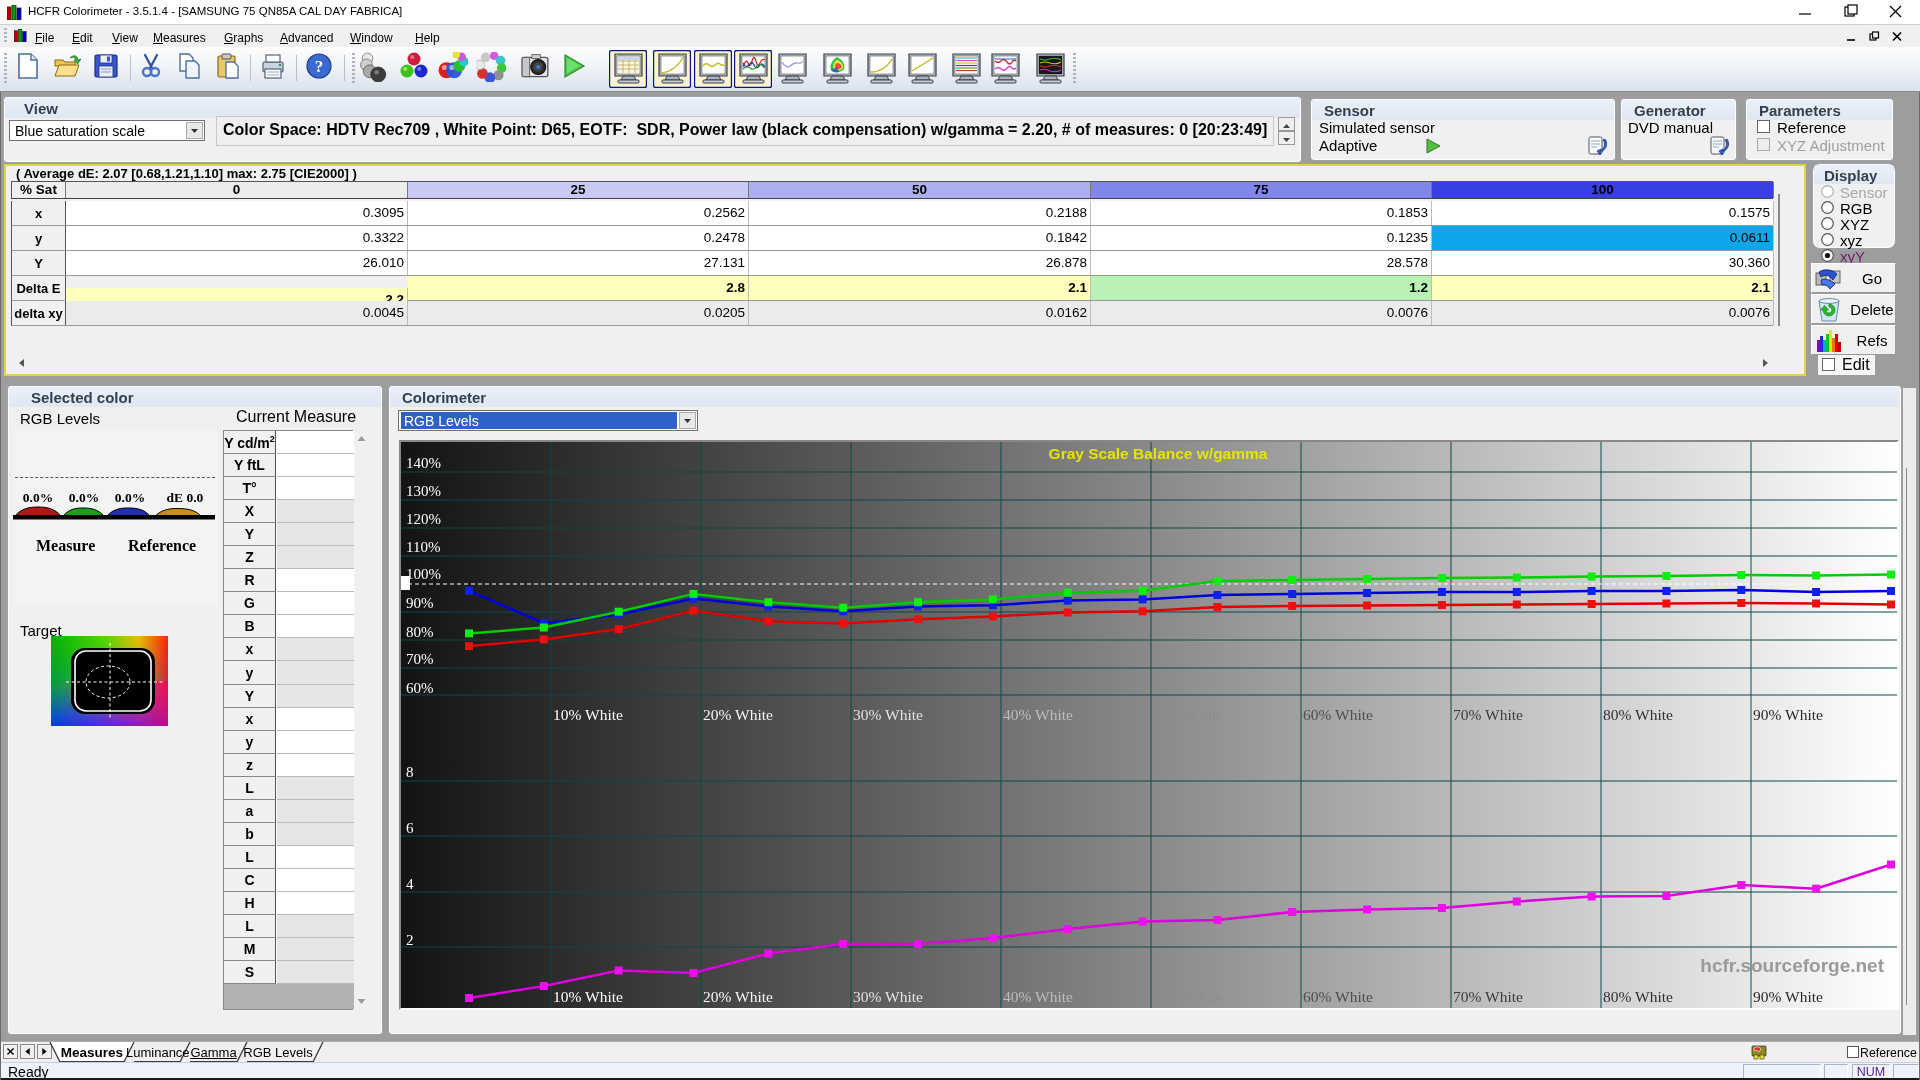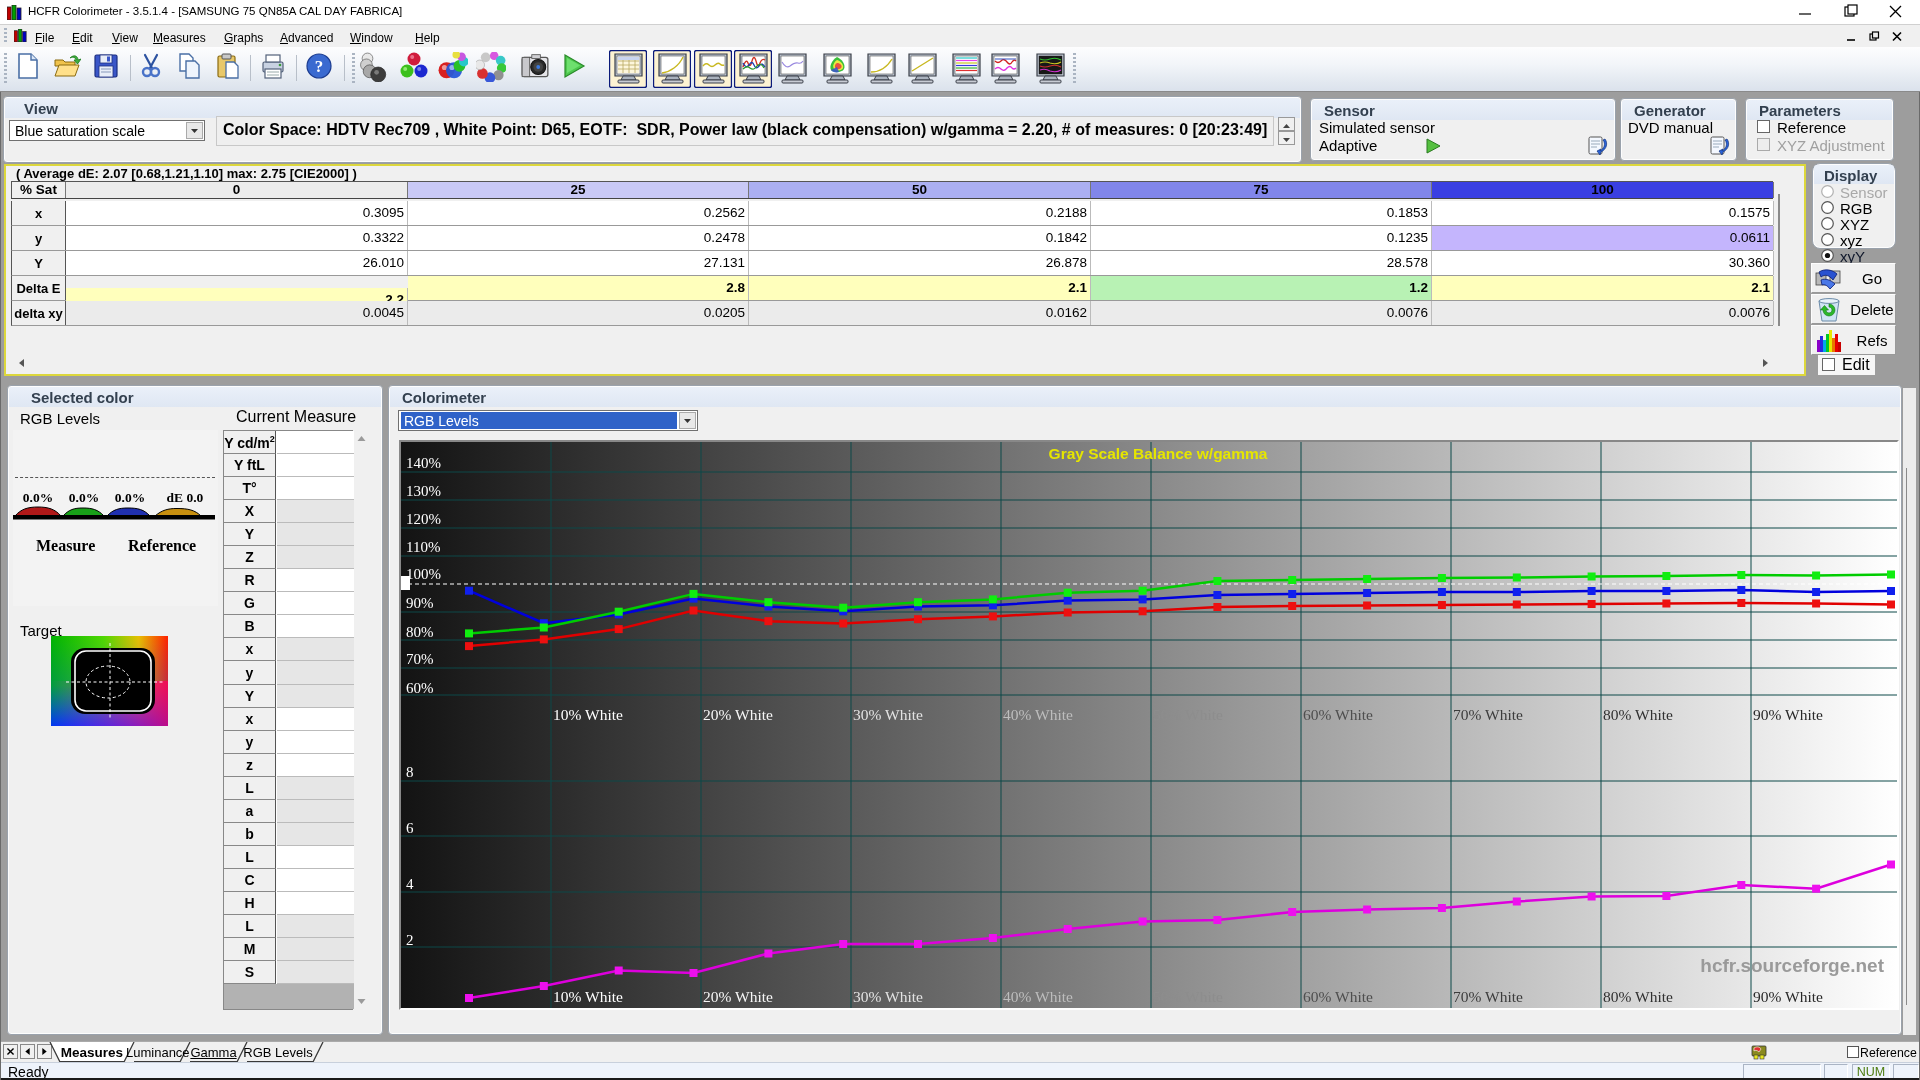--- a/index.html
+++ b/index.html
@@ -352,21 +352,21 @@
       <div class="abs" style="left:737px;top:0;width:342px;height:24px;background:#ffffff;font-size:13.5px;font-weight:normal;text-align:right;padding:4px 3px 0 0;border-right:1px solid #bbb;">0.2188</div>
       <div class="abs" style="left:1079px;top:0;width:341px;height:24px;background:#ffffff;font-size:13.5px;font-weight:normal;text-align:right;padding:4px 3px 0 0;border-right:1px solid #bbb;">0.1853</div>
       <div class="abs" style="left:1420px;top:0;width:342px;height:24px;background:#ffffff;font-size:13.5px;font-weight:normal;text-align:right;padding:4px 3px 0 0;border-right:1px solid #bbb;">0.1575</div>
     </div>
     <div class="abs" style="left:5px;top:60px;width:1762px;height:25px;border-left:1px solid #555;border-right:1px solid #888;border-bottom:1px solid #999;">
       <div class="abs" style="left:0;top:0;width:54px;height:24px;background:#f0f0f0;font-size:13px;font-weight:bold;text-align:center;padding-top:5px;border-right:1px solid #555;">y</div>
       <div class="abs" style="left:54px;top:0;width:342px;height:24px;background:#ffffff;font-size:13.5px;font-weight:normal;text-align:right;padding:4px 3px 0 0;border-right:1px solid #bbb;">0.3322</div>
       <div class="abs" style="left:396px;top:0;width:341px;height:24px;background:#ffffff;font-size:13.5px;font-weight:normal;text-align:right;padding:4px 3px 0 0;border-right:1px solid #bbb;">0.2478</div>
       <div class="abs" style="left:737px;top:0;width:342px;height:24px;background:#ffffff;font-size:13.5px;font-weight:normal;text-align:right;padding:4px 3px 0 0;border-right:1px solid #bbb;">0.1842</div>
       <div class="abs" style="left:1079px;top:0;width:341px;height:24px;background:#ffffff;font-size:13.5px;font-weight:normal;text-align:right;padding:4px 3px 0 0;border-right:1px solid #bbb;">0.1235</div>
-      <div class="abs" style="left:1420px;top:0;width:342px;height:24px;background:#c4b5fd;font-size:13.5px;font-weight:normal;text-align:right;padding:4px 3px 0 0;border-right:1px solid #bbb;">0.0611</div>
+      <div class="abs" style="left:1420px;top:0;width:342px;height:24px;background:#0ea5e9;font-size:13.5px;font-weight:normal;text-align:right;padding:4px 3px 0 0;border-right:1px solid #bbb;">0.0611</div>
     </div>
     <div class="abs" style="left:5px;top:85px;width:1762px;height:25px;border-left:1px solid #555;border-right:1px solid #888;border-bottom:1px solid #999;">
       <div class="abs" style="left:0;top:0;width:54px;height:24px;background:#f0f0f0;font-size:13px;font-weight:bold;text-align:center;padding-top:5px;border-right:1px solid #555;">Y</div>
       <div class="abs" style="left:54px;top:0;width:342px;height:24px;background:#ffffff;font-size:13.5px;font-weight:normal;text-align:right;padding:4px 3px 0 0;border-right:1px solid #bbb;">26.010</div>
       <div class="abs" style="left:396px;top:0;width:341px;height:24px;background:#ffffff;font-size:13.5px;font-weight:normal;text-align:right;padding:4px 3px 0 0;border-right:1px solid #bbb;">27.131</div>
       <div class="abs" style="left:737px;top:0;width:342px;height:24px;background:#ffffff;font-size:13.5px;font-weight:normal;text-align:right;padding:4px 3px 0 0;border-right:1px solid #bbb;">26.878</div>
       <div class="abs" style="left:1079px;top:0;width:341px;height:24px;background:#ffffff;font-size:13.5px;font-weight:normal;text-align:right;padding:4px 3px 0 0;border-right:1px solid #bbb;">28.578</div>
       <div class="abs" style="left:1420px;top:0;width:342px;height:24px;background:#ffffff;font-size:13.5px;font-weight:normal;text-align:right;padding:4px 3px 0 0;border-right:1px solid #bbb;">30.360</div>
     </div>
     <div class="abs" style="left:5px;top:110px;width:1762px;height:25px;border-left:1px solid #555;border-right:1px solid #888;border-bottom:1px solid #999;">
@@ -410,21 +410,21 @@
     </svg>
     <div class="abs" style="left:27px;top:52px;font-size:15px;color:#000;">XYZ</div>
     <svg class="abs" style="left:8px;top:69px" width="13" height="13" viewBox="0 0 13 13">
       <circle cx="6.5" cy="6.5" r="5.8" fill="#fff" stroke="#555" stroke-width="1.2"></circle>
     </svg>
     <div class="abs" style="left:27px;top:68px;font-size:15px;color:#000;">xyz</div>
     <svg class="abs" style="left:8px;top:85px" width="13" height="13" viewBox="0 0 13 13">
       <circle cx="6.5" cy="6.5" r="5.8" fill="#fff" stroke="#555" stroke-width="1.2"></circle>
       <circle cx="6.5" cy="6.5" r="2.6" fill="#111"></circle>
     </svg>
-    <div class="abs" style="left:27px;top:84px;font-size:15px;color:#0f172a;">xyY</div>
+    <div class="abs" style="left:27px;top:84px;font-size:15px;color:#701a75;">xyY</div>
   </div>
 <div class="btn3d" style="left:1811px;top:263px;width:85px;height:30px;">
     <svg class="abs" style="left:3px;top:2px" width="26" height="26" viewBox="0 0 26 26">
       <rect x="1" y="7" width="10" height="12" fill="#b8b8b8" stroke="#444" stroke-width="0.8"></rect>
       <rect x="15" y="5" width="10" height="12" fill="#c8c8c8" stroke="#444" stroke-width="0.8"></rect>
       <path d="M4 6 C10 2 18 4 22 8 L18 14 C14 9 10 8 6 11Z" fill="#2a52d0" stroke="#0a1c70" stroke-width="0.8"></path>
       <path d="M6 14 C10 12 16 14 20 18 L15 23 C12 19 9 18 7 19Z" fill="#4a78e8" stroke="#0a1c70" stroke-width="0.8"></path>
     </svg>
     <div class="abs" style="left:36px;top:6px;width:48px;text-align:center;font-size:15px;">Go</div>
   </div>
@@ -737,17 +737,17 @@
 <rect x="3" y="11" width="4" height="4" fill="#e8e820" stroke="#333" stroke-width="0.6"></rect>
 <rect x="9" y="11" width="4" height="4" fill="#e8e820" stroke="#333" stroke-width="0.6"></rect>
 </svg>
     <div class="abs" style="left:1847px;top:4px;width:12px;height:12px;background:#fff;border:1px solid #555;"></div>
     <div class="abs" style="left:1860px;top:4px;font-size:12.3px;">Reference</div>
   </div>
 <div class="abs" style="left:0;top:1062px;width:1920px;height:18px;background:#eef3fb;border-top:1px solid #c8d0dc;">
     <div class="abs" style="left:8px;top:1px;font-size:14px;">Ready</div>
     <div class="abs" style="left:1743px;top:1px;width:78px;height:15px;border:1px solid #aab4c4;border-bottom-color:#fff;border-right-color:#fff;font-size:12.5px;text-align:center;color:#000;"></div>
     <div class="abs" style="left:1824px;top:1px;width:24px;height:15px;border:1px solid #aab4c4;border-bottom-color:#fff;border-right-color:#fff;font-size:12.5px;text-align:center;color:#000;"></div>
-    <div class="abs" style="left:1852px;top:1px;width:38px;height:15px;border:1px solid #aab4c4;border-bottom-color:#fff;border-right-color:#fff;font-size:12.5px;text-align:center;color:#4d7c0f;">NUM</div>
+    <div class="abs" style="left:1852px;top:1px;width:38px;height:15px;border:1px solid #aab4c4;border-bottom-color:#fff;border-right-color:#fff;font-size:12.5px;text-align:center;color:#4c1d95;">NUM</div>
     <div class="abs" style="left:1893px;top:1px;width:26px;height:15px;border:1px solid #aab4c4;border-bottom-color:#fff;border-right-color:#fff;font-size:12.5px;text-align:center;color:#000;"></div>
   </div>
 <div class="abs" style="left:0;top:1078px;width:1920px;height:2px;background:#1a1a1a;"></div>
 <div class="abs" style="left:0;top:92px;width:1px;height:988px;background:#6a6a6a;"></div>
 <div class="abs" style="left:1919px;top:92px;width:1px;height:988px;background:#6a6a6a;"></div>
 </body></html>

